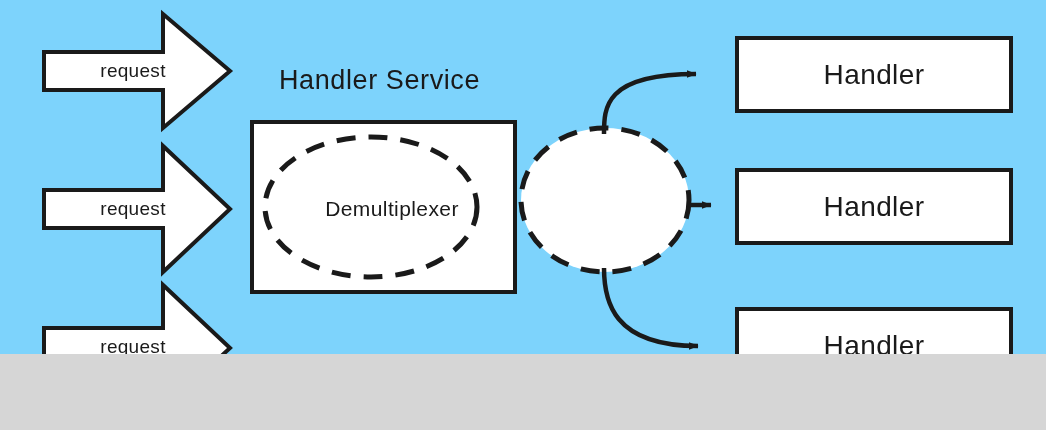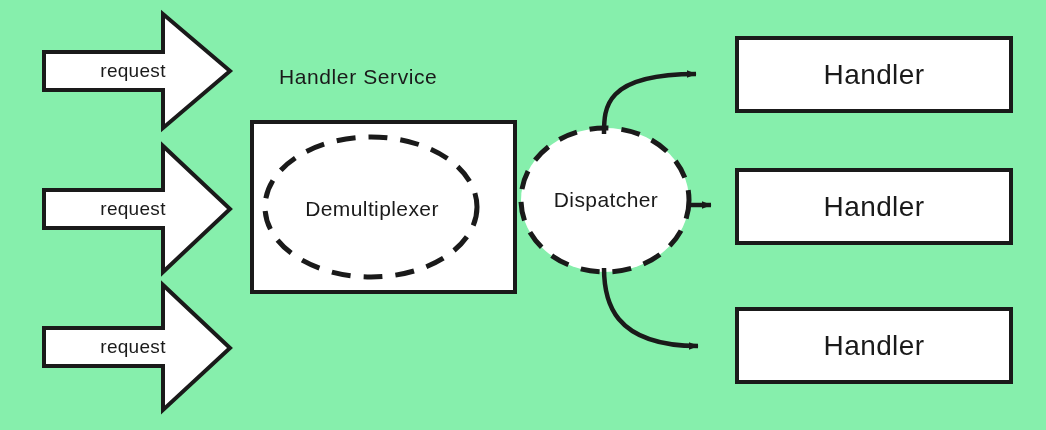--- a/index.html
+++ b/index.html
@@ -7,22 +7,22 @@
     margin: 0;
     padding: 0;
   }
   body {
     background: #d6d6d6;
     font-family: "Liberation Sans", sans-serif;
   }
   #diagram-canvas {
     position: relative;
     width: 1046px;
-    height: 430px;
-    background: #86efac;
+    height: 354px;
+    background: #7dd3fc;
     overflow: hidden;
   }
   #diagram-svg {
     position: absolute;
     left: 0;
     top: 0;
     width: 1046px;
     height: 430px;
     display: block;
   }
@@ -31,26 +31,27 @@
     font-family: "Liberation Sans", sans-serif;
     color: #1a1a1a;
     white-space: nowrap;
     -webkit-font-smoothing: antialiased;
   }
   .label-request {
     font-size: 19px;
     letter-spacing: 0.3px;
   }
   .label-service-title {
-    font-size: 21px;
+    font-size: 27px;
     letter-spacing: 0.6px;
   }
   .label-ellipse {
     font-size: 21px;
     letter-spacing: 0.4px;
+    margin-left: 20px;
   }
   .label-handler {
     font-size: 28px;
     letter-spacing: 0.4px;
   }
   .centered {
     transform: translate(-50%, -50%);
     text-align: center;
   }
 </style>
@@ -97,21 +98,20 @@
   <div class="node-label label-request centered" style="left:133px; top:71px;">request</div>
 
   <div class="node-label label-request centered" style="left:133px; top:209px;">request</div>
 
   <div class="node-label label-request centered" style="left:133px; top:347px;">request</div>
 
   <div class="node-label label-service-title" style="left:279px; top:65px;">Handler Service</div>
 
   <div class="node-label label-ellipse centered" style="left:372px; top:209px;">Demultiplexer</div>
 
-  <div class="node-label label-ellipse centered" style="left:606px; top:200px;">Dispatcher</div>
 
   <div class="node-label label-handler centered" style="left:874px; top:75px;">Handler</div>
 
   <div class="node-label label-handler centered" style="left:874px; top:207px;">Handler</div>
 
   <div class="node-label label-handler centered" style="left:874px; top:346px;">Handler</div>
 
 </div>
 
 </body></html>

